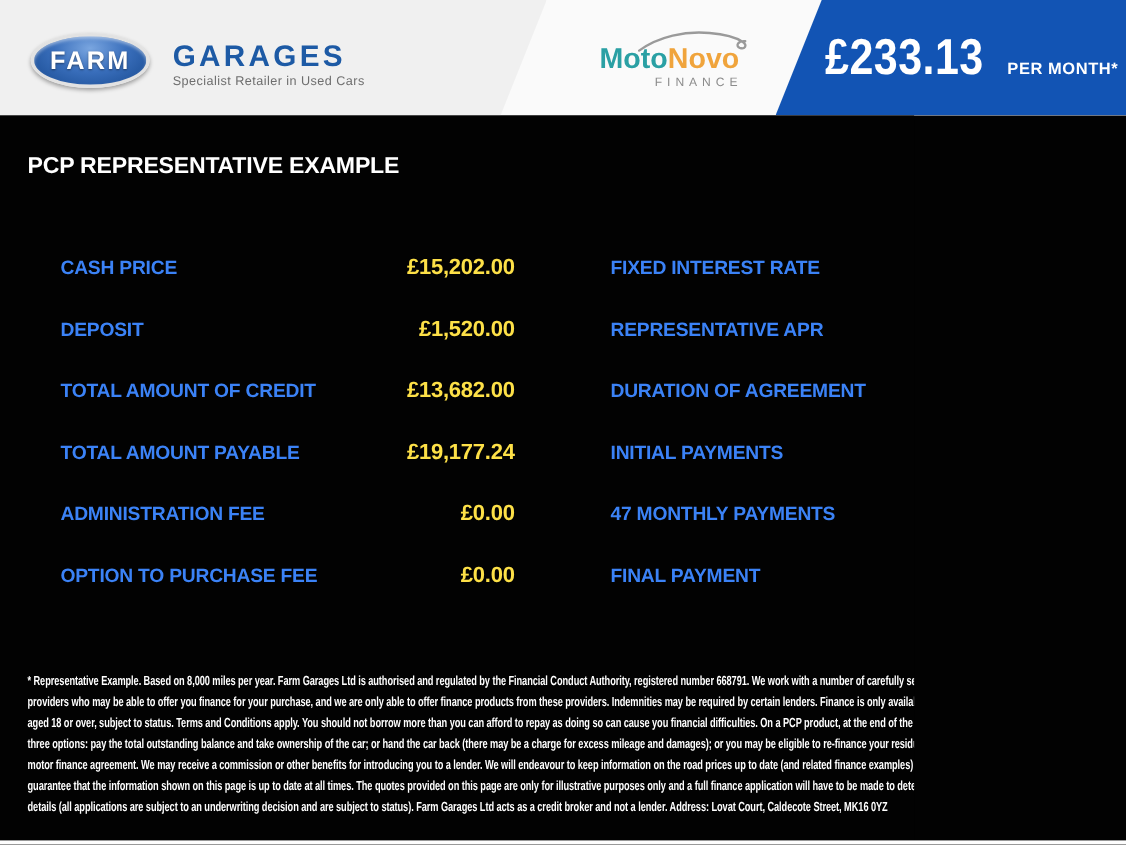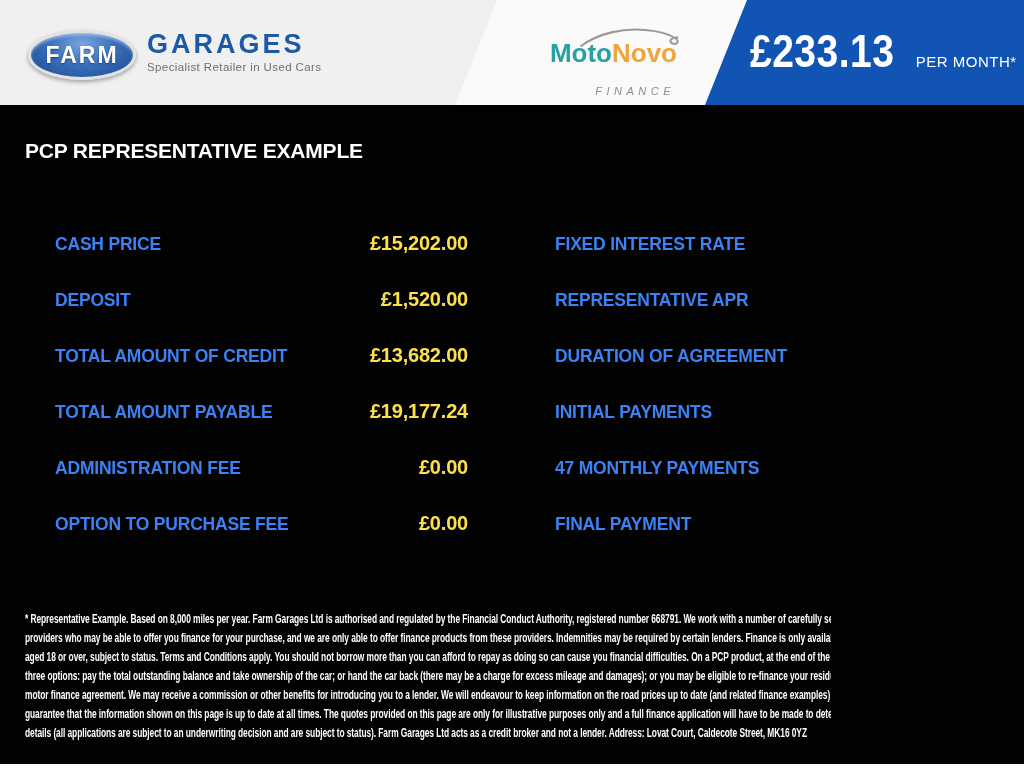--- a/index.html
+++ b/index.html
@@ -13,45 +13,45 @@
     position: absolute; left: 0; top: 0; width: 497px; height: 105px;
     background: #f0f0f0;
     clip-path: polygon(0 0, 100% 0, calc(100% - 42px) 100%, 0 100%);
   }
   .band-blue {
     position: absolute; left: 705px; top: 0; width: 319px; height: 105px;
     background: #1254b4;
     clip-path: polygon(42px 0, 100% 0, 100% 100%, 0 100%);
   }
 
-  .dealer-logo { position: absolute; left: 28px; top: 30px; display: flex; align-items: flex-start; gap: 11px; }
+  .dealer-logo { position: absolute; left: 28px; top: 30px; display: flex; align-items: flex-end; gap: 21px; }
   .oval {
     width: 108px; height: 50px; border-radius: 50%;
     background: radial-gradient(ellipse at 50% 25%, #7aa6e0 0%, #3a6fbc 45%, #17498f 100%);
     border: 3px solid #e2e2e2;
     box-shadow: 0 2px 4px rgba(0,0,0,0.35), inset 0 2px 3px rgba(255,255,255,0.45);
     display: flex; align-items: center; justify-content: center;
   }
   .oval span {
     color: #fff; font-weight: 700; font-size: 23px; letter-spacing: 2px;
     text-shadow: 0 1px 2px rgba(0,0,0,0.45);
   }
   .dealer-name { color: #1d5aa5; font-weight: 700; font-size: 27px; letter-spacing: 3px; line-height: 29px; }
   .dealer-tagline { color: #6e6e6e; font-size: 11.5px; letter-spacing: 0.4px; margin-top: 2px; }
 
   .finance-logo { position: absolute; left: 545px; top: 25px; width: 132px; }
   .swoosh { position: absolute; right: -6px; top: 0; }
-  .finance-word { margin-top: 14px; font-size: 26px; font-weight: 600; line-height: 28px; white-space: nowrap; text-align: right; }
+  .finance-word { margin-top: 14px; font-size: 26px; font-weight: 600; line-height: 28px; white-space: nowrap; }
   .moto { color: #2aa0a4; }
   .novo { color: #f0a43c; }
-  .finance-sub { text-align: right; padding-right: 2px; color: #8c8c8c; font-size: 11px; letter-spacing: 4.5px; font-weight: 500; margin-top: 18px; font-style: italic; }
+  .finance-sub { text-align: right; padding-right: 2px; color: #8c8c8c; font-size: 11px; letter-spacing: 4.5px; font-weight: 500; margin-top: 2px; }
 
   .price { position: absolute; left: 750px; top: 24px; display: flex; align-items: baseline; color: #fff; }
   .price-amount { font-size: 46px; font-weight: 700; letter-spacing: 0.5px; transform: scaleX(0.85); transform-origin: left bottom; }
-  .price-suffix { font-size: 15px; font-weight: 400; letter-spacing: 0.5px; margin-left: -4px; }
+  .price-suffix { font-size: 15px; font-weight: 700; letter-spacing: 0.5px; margin-left: -4px; }
 
   
   .main { position: relative; width: 831px; height: 659px; background: #020202; overflow: hidden; }
   .page-title { color: #fff; font-size: 21px; font-weight: 700; letter-spacing: -0.2px; margin: 34px 0 0 25px; line-height: 24px; }
 
   .finance-grid {
     display: grid;
     grid-template-columns: 413px 413px;
     column-gap: 87px;
     row-gap: 30px;

